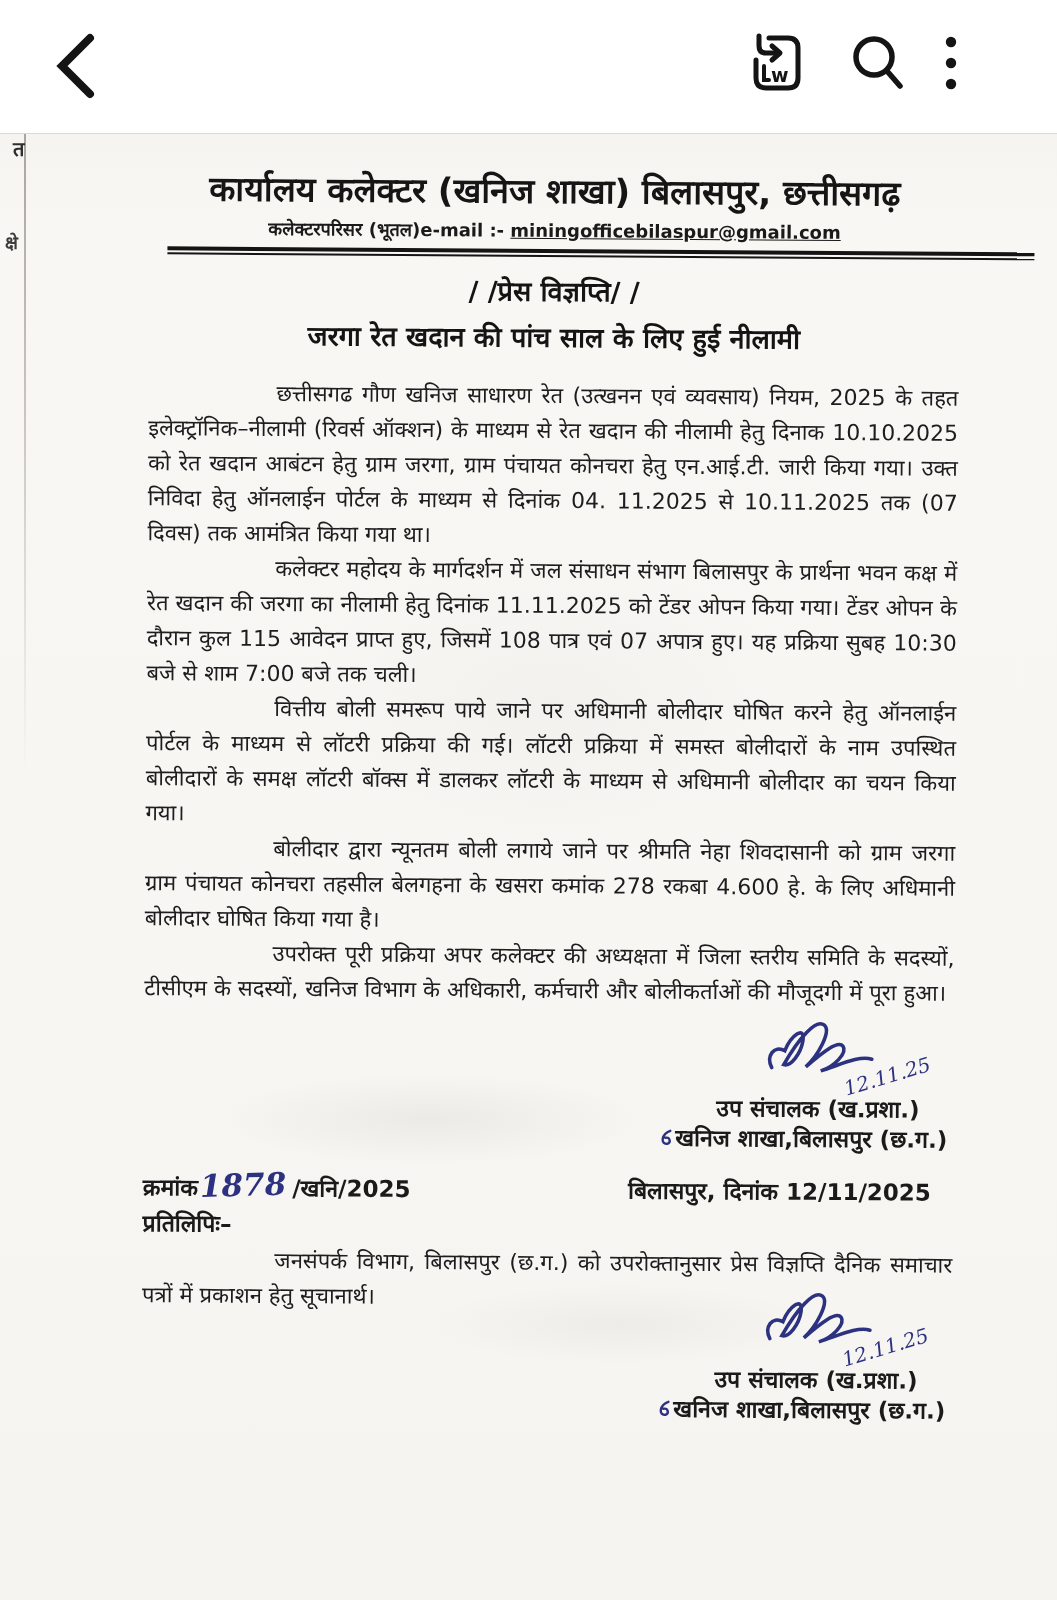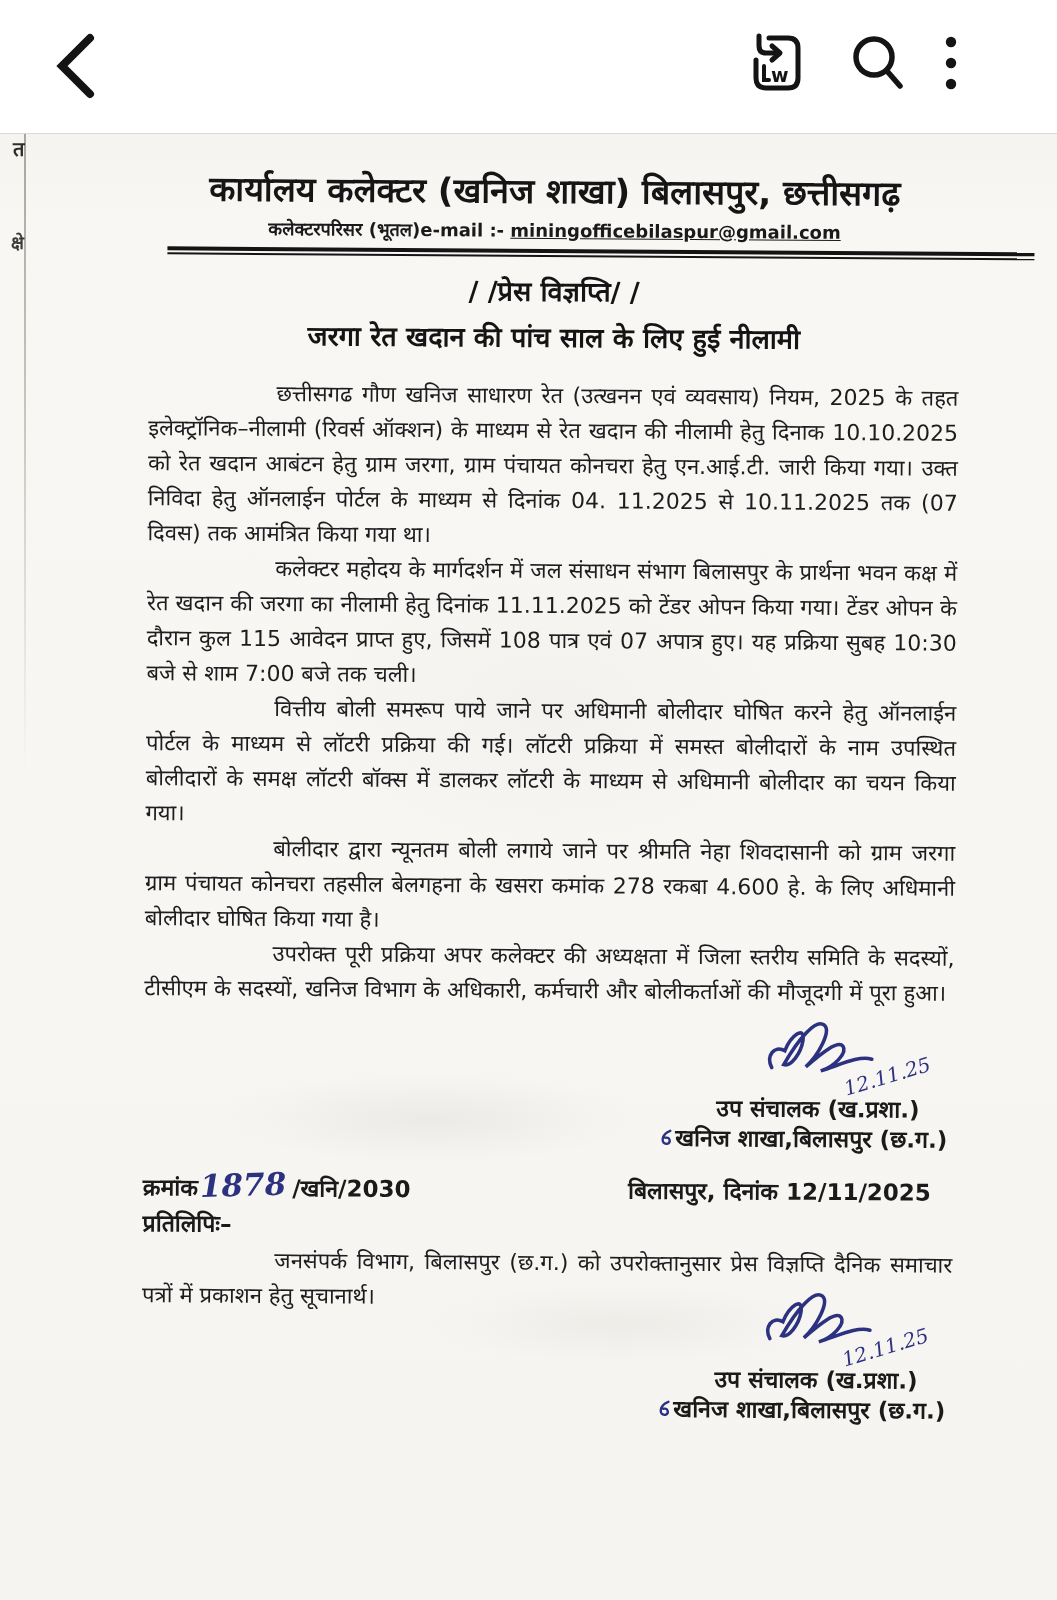--- a/index.html
+++ b/index.html
@@ -27,21 +27,21 @@
     border-top: 1px solid #dcd9d4;
     overflow: hidden;
   }
   .fold-line {
     position: absolute; left: 24px; top: 0; width: 2px; height: 640px;
     background: linear-gradient(180deg, #8f8b84 0%, #b5b1a9 40%, rgba(180,176,168,0) 100%);
     opacity: .75;
   }
   .edge-mark { position: absolute; color: #2e2e2e; font-weight: bold; }
   .edge-mark.m1 { left: 13px; top: 1px; font-size: 20px; }
-  .edge-mark.m2 { left: 11px; top: 96px; font-size: 18px; color: #3c3c3c; }
+  .edge-mark.m2 { left: 5px; top: 96px; font-size: 18px; color: #3c3c3c; }
   .ghost { position: absolute; pointer-events: none; }
   .g1 { left: 220px; top: 940px; width: 420px; height: 90px;
         background: radial-gradient(closest-side, rgba(125,118,104,.09), rgba(125,118,104,0)); }
   .g2 { left: 430px; top: 1150px; width: 380px; height: 80px;
         background: radial-gradient(closest-side, rgba(125,118,104,.07), rgba(125,118,104,0)); }
   .g3 { left: 300px; top: 420px; width: 500px; height: 300px;
         background: radial-gradient(closest-side, rgba(120,115,100,.04), rgba(120,115,100,0)); }
 
   
   .doc {
@@ -181,21 +181,21 @@
         <span class="curl">
           <svg width="15" height="22" viewBox="0 0 15 22">
             <path d="M12,3 C3,6 2,17 9,16 C13,15 12,9 7,10" fill="none" stroke="#2d3280" stroke-width="2.4" stroke-linecap="round"></path>
           </svg>
         </span><span>खनिज शाखा,बिलासपुर (छ.ग.)</span>
       </div>
     </div>
 
     <div class="ref-row">
       <div class="ref-left">
-        <span>क्रमांक</span><span class="ref-no">1878</span><span>/खनि/2030</span>
+        <span>क्रमांक</span><span class="ref-no">1878</span><span>/खनि/2025</span>
       </div>
       <div class="ref-right">बिलासपुर, दिनांक  12/11/2025</div>
     </div>
 
     <div class="copy-label">प्रतिलिपिः–</div>
     <p class="copy-para">जनसंपर्क विभाग, बिलासपुर (छ.ग.) को उपरोक्तानुसार प्रेस विज्ञप्ति दैनिक समाचार पत्रों में प्रकाशन हेतु सूचानार्थ।</p>
 
     <div class="sig sig--overlap">
       <div class="sig-ink">
         <svg width="138" height="78" viewBox="0 0 138 78">

